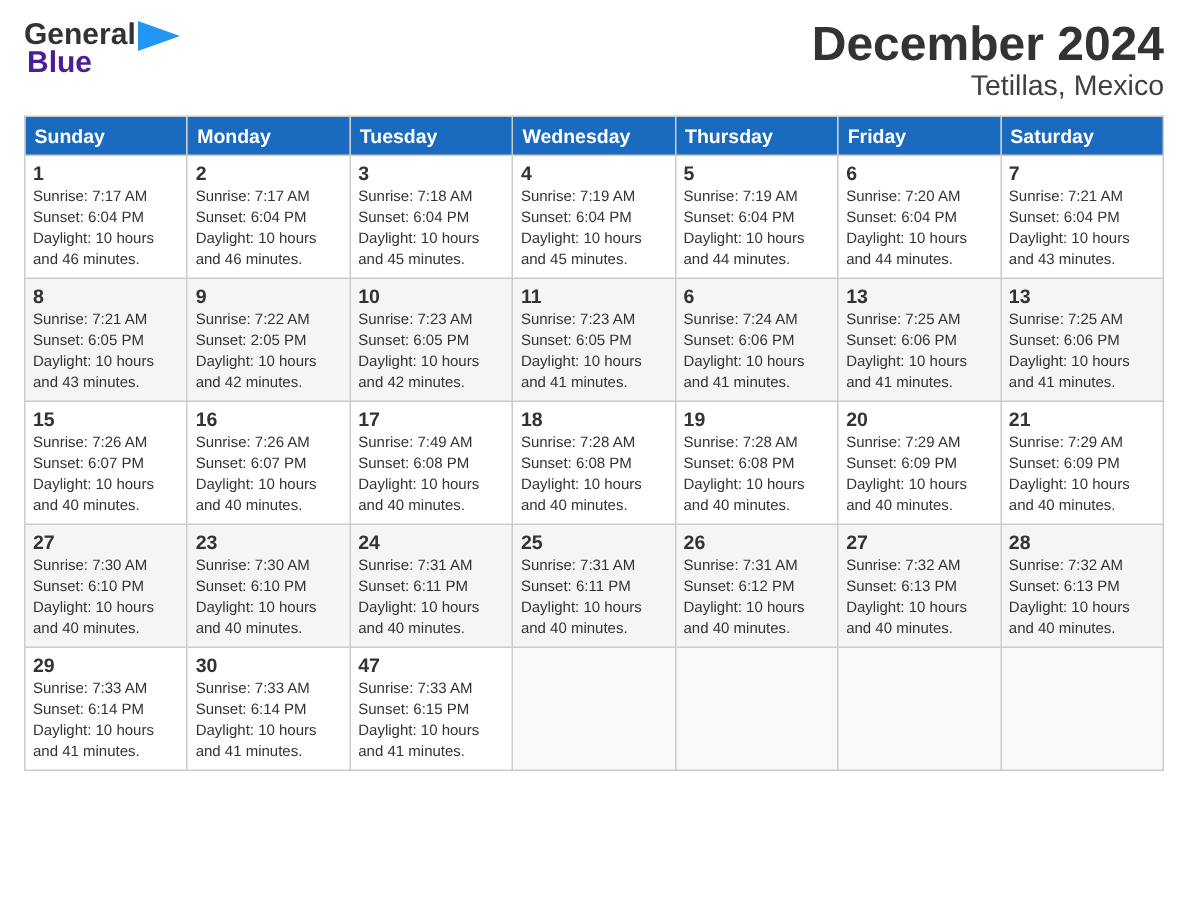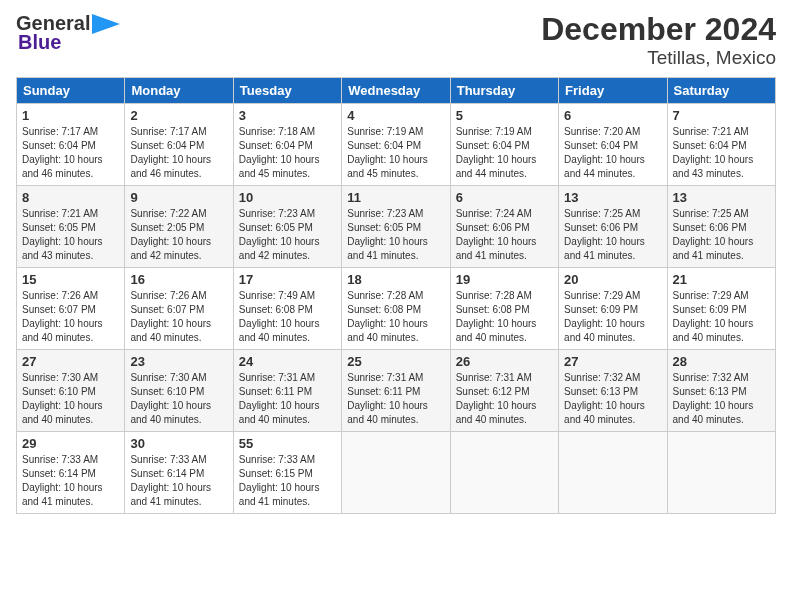--- a/index.html
+++ b/index.html
@@ -320,21 +320,21 @@
 and 41 minutes.</div>
           </td>
           <td>
             <span class="day-num">30</span>
             <div class="cell-text" style="white-space: pre-line;">Sunrise: 7:33 AM
 Sunset: 6:14 PM
 Daylight: 10 hours
 and 41 minutes.</div>
           </td>
           <td>
-            <span class="day-num">55</span>
+            <span class="day-num">47</span>
             <div class="cell-text" style="white-space: pre-line;">Sunrise: 7:33 AM
 Sunset: 6:15 PM
 Daylight: 10 hours
 and 41 minutes.</div>
           </td>
           <td class="empty"></td>
           <td class="empty"></td>
           <td class="empty"></td>
           <td class="empty"></td>
         </tr>

